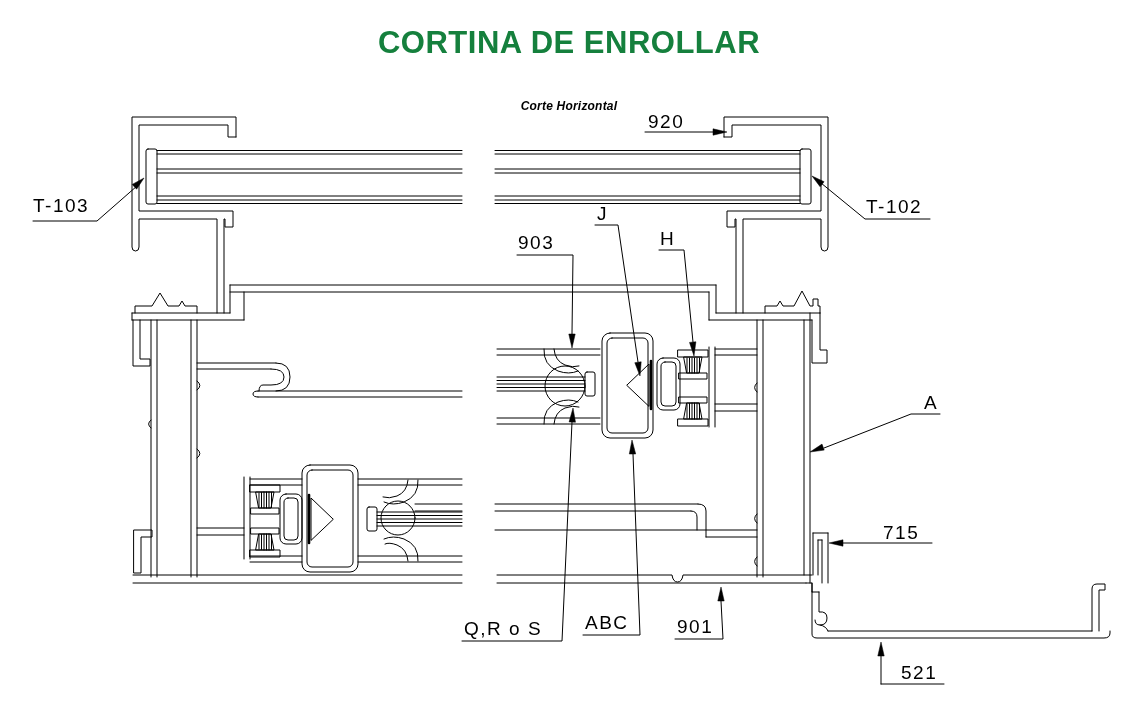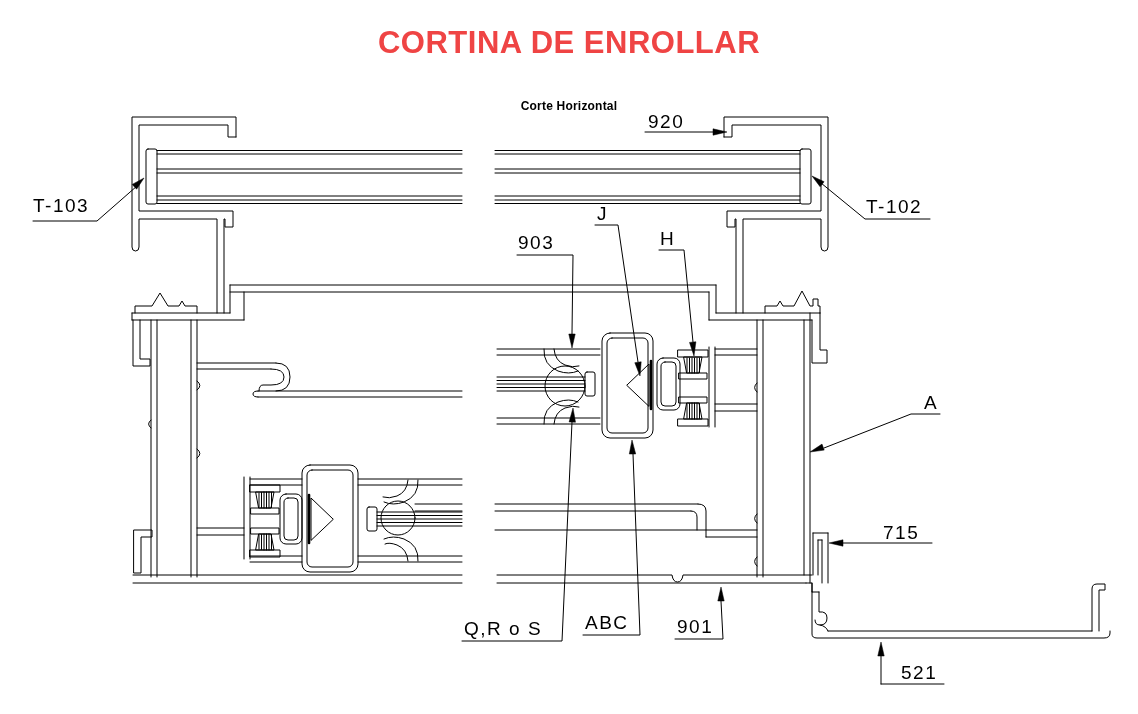--- a/index.html
+++ b/index.html
@@ -2,26 +2,26 @@
 <html><head>
 <meta charset="utf-8">
 <style>
   html,body{margin:0;padding:0;background:#e8e8e8;}
   .sheet{
     position:relative;width:1138px;height:714px;background:#ffffff;
     font-family:"Liberation Sans", sans-serif;overflow:hidden;margin:0 auto;
   }
   .title-line{
     position:absolute;left:0;width:100%;text-align:center;
-    font-weight:bold;color:#ef4444;letter-spacing:0.5px;font-size:31px;line-height:1;
+    font-weight:bold;color:#15803d;letter-spacing:0.5px;font-size:31px;line-height:1;
     white-space:nowrap;
   }
   .subtitle{
     position:absolute;left:0;width:100%;text-align:center;
-    font-weight:bold;color:#000;font-size:12px;line-height:1;letter-spacing:0.2px;
+    font-weight:bold;color:#000;font-size:12px;line-height:1;letter-spacing:0.2px;font-style:italic;
   }
   svg.drawing{position:absolute;left:0;top:0;}
   svg.drawing path, svg.drawing rect, svg.drawing circle, svg.drawing line{
     stroke:#000;fill:none;stroke-width:1;stroke-linecap:round;stroke-linejoin:round;
   }
   svg.drawing path.thick{stroke-width:2.6;}
   svg.drawing polygon.arrow{fill:#000;stroke:#000;stroke-width:0.5;}
   svg.drawing text{
     stroke:none;fill:#000;font-family:"Liberation Sans", sans-serif;
     font-size:19px;letter-spacing:1.5px;

